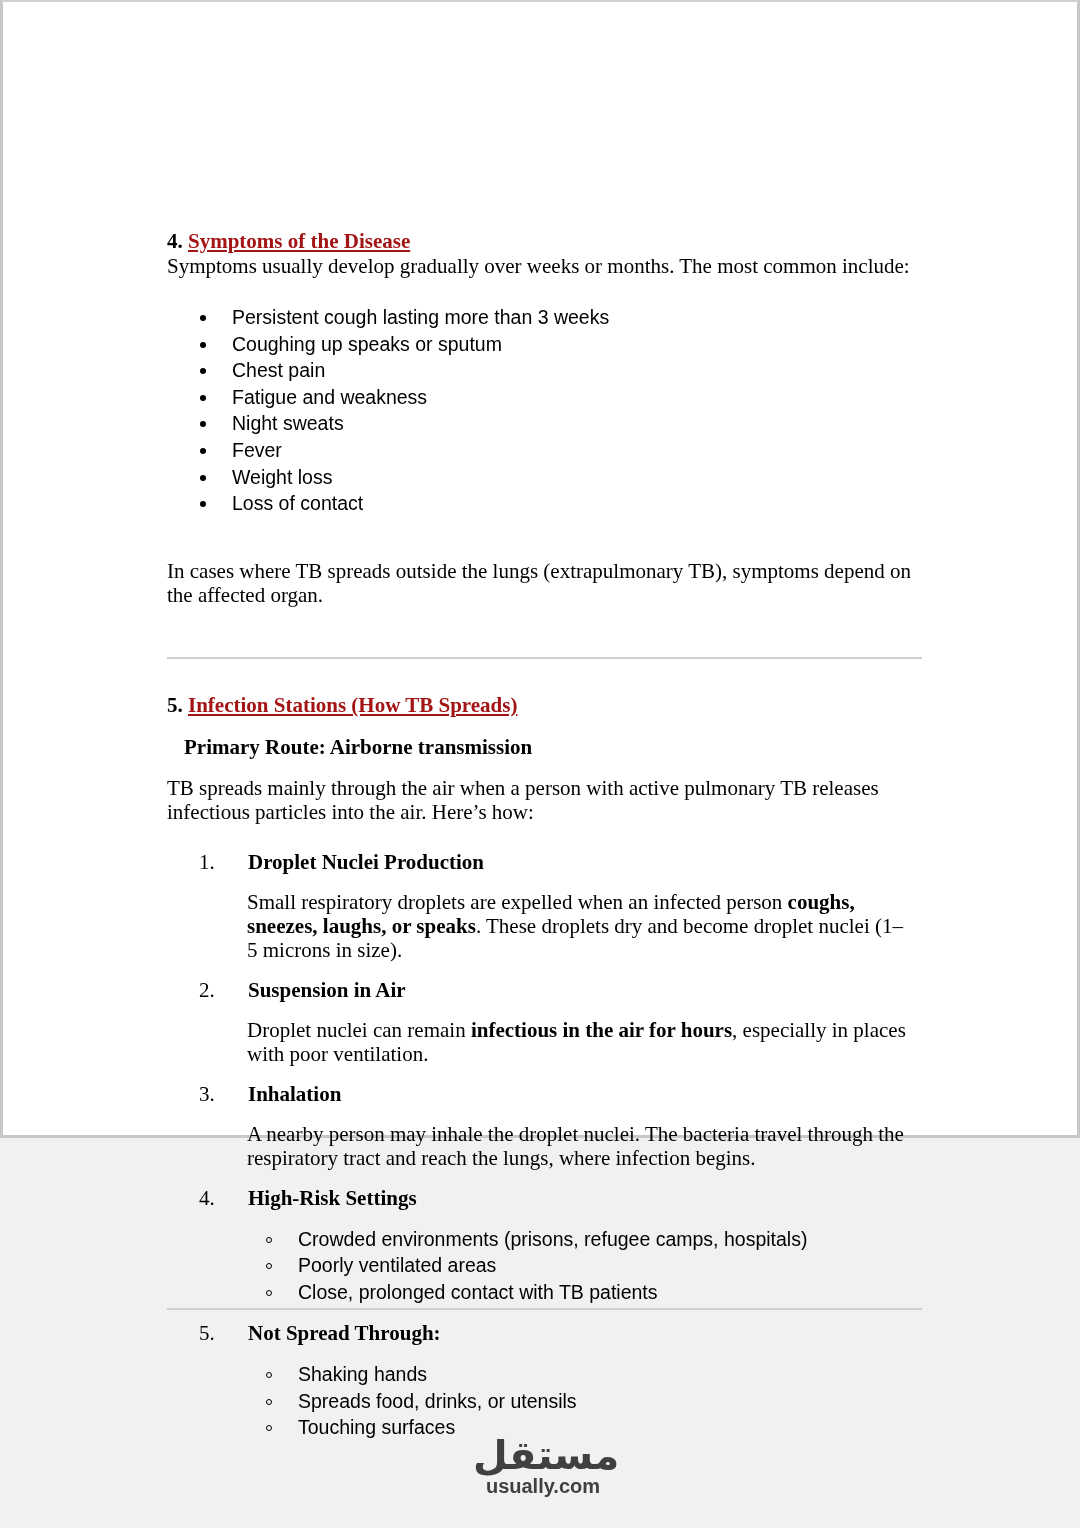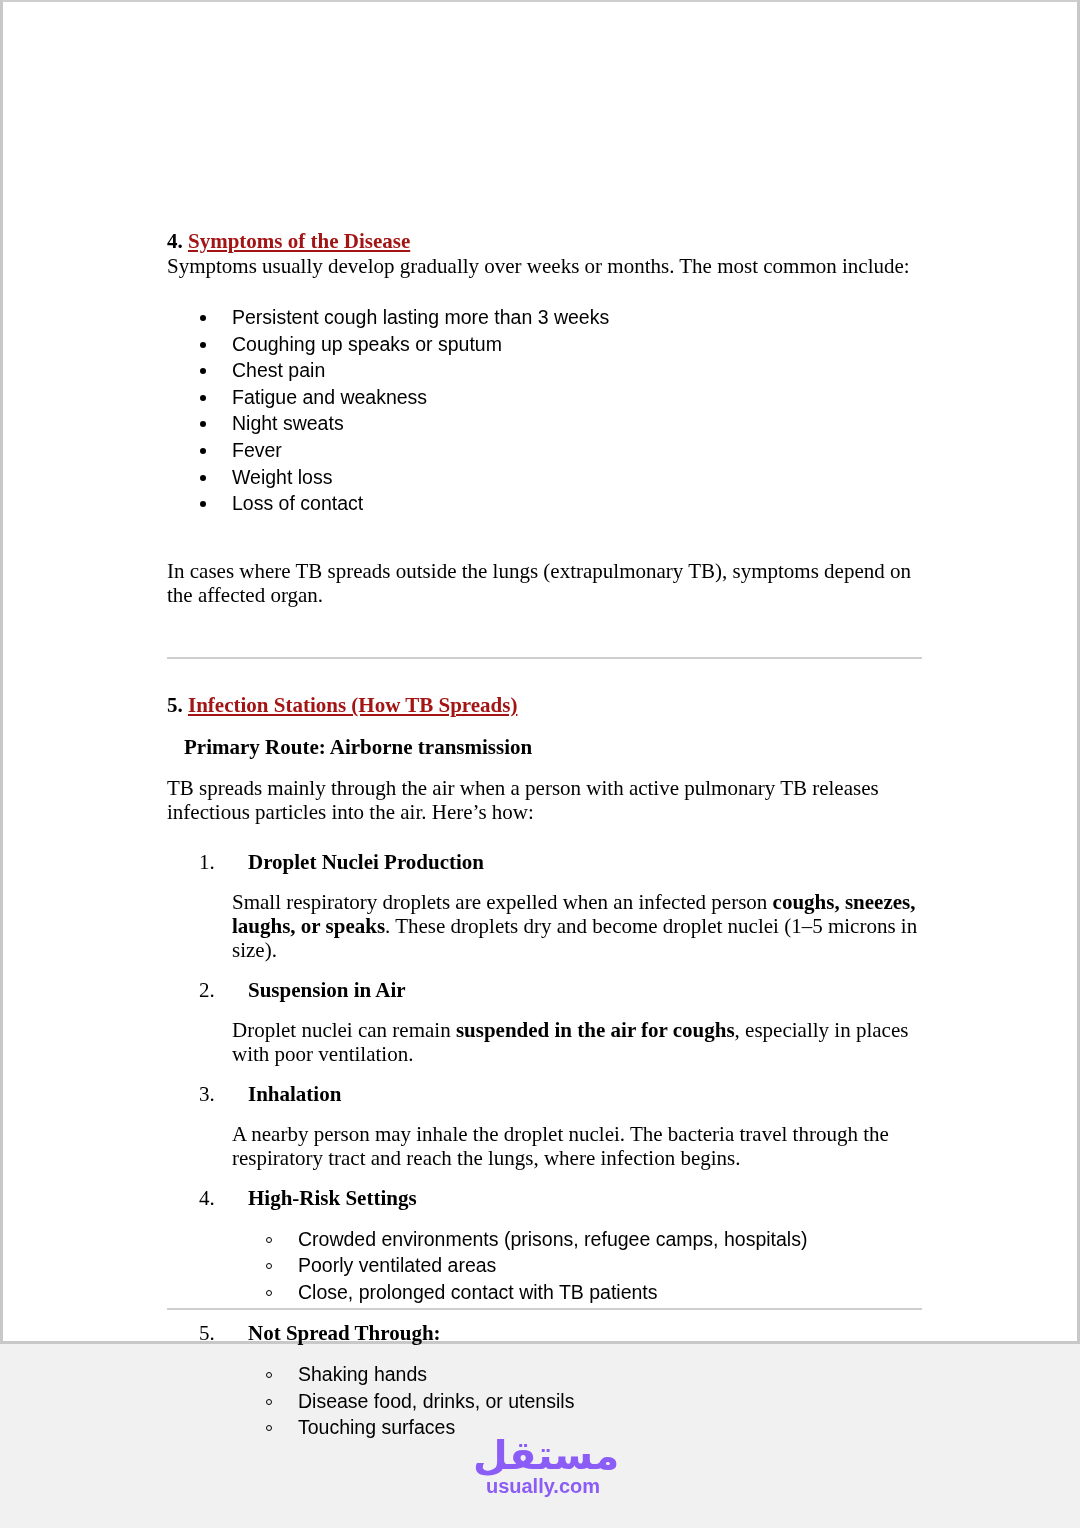--- a/index.html
+++ b/index.html
@@ -3,21 +3,21 @@
   <meta charset="utf-8">
   <style>
     html, body { margin: 0; padding: 0; }
     body {
       width: 1080px; height: 1528px;
       background: #f1f1f1;
       position: relative; overflow: hidden;
     }
     .page {
       position: absolute; left: 0; top: 0;
-      width: 1074px; height: 1344px;
+      width: 1074px; height: 1138px;
       background: #ffffff;
       border-left: 3px solid #c8c8c8;
       border-top: 2px solid #cfcfcf;
       border-right: 3px solid #c8c8c8;
       border-bottom: 3px solid #c8c8c8;
       box-sizing: border-box;
       width: 1080px;
     }
     .content {
       position: absolute; left: 164px; top: 226px; width: 756px;
@@ -51,37 +51,37 @@
     ol.steps { list-style: none; margin: 0; padding: 0; }
     ol.steps > li { position: relative; padding-left: 65px; }
     ol.steps > li .num {
       position: absolute; left: 32px; top: 0;
       font-family: "Liberation Serif", serif; font-size: 21px; line-height: 24px;
     }
     ol.steps .step-title {
       font-family: "Liberation Serif", serif; font-size: 21px; font-weight: bold; line-height: 24px; margin: 16px;
     }
     ol.steps .step-body {
-      font-family: "Liberation Serif", serif; font-size: 21px; line-height: 24px; margin: 0;
+      font-family: "Liberation Serif", serif; font-size: 21px; line-height: 24px; margin: 15px;
     }
     ul.circles { list-style: none; margin: 0; padding: 0; }
     ul.circles li {
       position: relative; padding-left: 66px;
       font-family: "Liberation Sans", sans-serif; font-size: 19.5px; line-height: 26.4px;
     }
     ul.circles li .circ {
       position: absolute; left: 34px; top: 11px; width: 6px; height: 6px;
       border: 1.3px solid #000; border-radius: 50%; box-sizing: border-box;
     }
     .divider {
       position: absolute; left: 164px; width: 755px; height: 2px; background: #cfcfcf;
     }
     .watermark {
       position: absolute; left: 470px; top: 1432px; width: 140px; text-align: center;
-      color: #8b5cf6;
+      color: #404040;
     }
     .wm-arabic {
       font-family: "DejaVu Sans", sans-serif; font-size: 40px; font-weight: bold; line-height: 42px;
     }
     .wm-latin {
       font-family: "Liberation Sans", sans-serif; font-size: 20px; line-height: 20px; font-weight: bold;
     }
   </style>
 </head>
 <body>
@@ -116,42 +116,42 @@
 
     <ol class="steps" style="margin-top:26px;">
       <li>
         <span class="num">1.</span>
         <p class="step-title">Droplet Nuclei Production</p>
         <p class="step-body"><span>Small respiratory droplets are expelled when an infected person </span><b>coughs, sneezes, laughs, or speaks</b><span>. These droplets dry and become droplet nuclei (1–5 microns in size).</span></p>
       </li>
       <li>
         <span class="num">2.</span>
         <p class="step-title">Suspension in Air</p>
-        <p class="step-body"><span>Droplet nuclei can remain </span><b>suspended in the air for coughs</b><span>, especially in places with poor ventilation.</span></p>
+        <p class="step-body"><span>Droplet nuclei can remain </span><b>infectious in the air for hours</b><span>, especially in places with poor ventilation.</span></p>
       </li>
       <li>
         <span class="num">3.</span>
         <p class="step-title">Inhalation</p>
         <p class="step-body">A nearby person may inhale the droplet nuclei. The bacteria travel through the respiratory tract and reach the lungs, where infection begins.</p>
       </li>
       <li>
         <span class="num">4.</span>
         <p class="step-title">High-Risk Settings</p>
         <ul class="circles">
           <li><span class="circ"></span><span>Crowded environments (prisons, refugee camps, hospitals)</span></li>
           <li><span class="circ"></span><span>Poorly ventilated areas</span></li>
           <li><span class="circ"></span><span>Close, prolonged contact with TB patients</span></li>
         </ul>
       </li>
       <li>
         <span class="num">5.</span>
         <p class="step-title">Not Spread Through:</p>
         <ul class="circles">
           <li><span class="circ"></span><span>Shaking hands</span></li>
-          <li><span class="circ"></span><span>Disease food, drinks, or utensils</span></li>
+          <li><span class="circ"></span><span>Spreads food, drinks, or utensils</span></li>
           <li><span class="circ"></span><span>Touching surfaces</span></li>
         </ul>
       </li>
     </ol>
   </div>
 
   <div class="divider" style="top:1306px;"></div>
 
   <div class="watermark">
     <div class="wm-arabic">مستقل</div>

